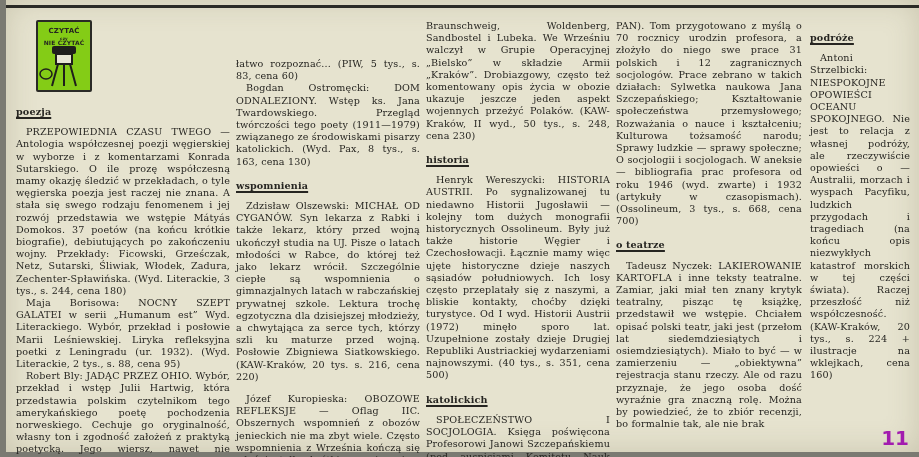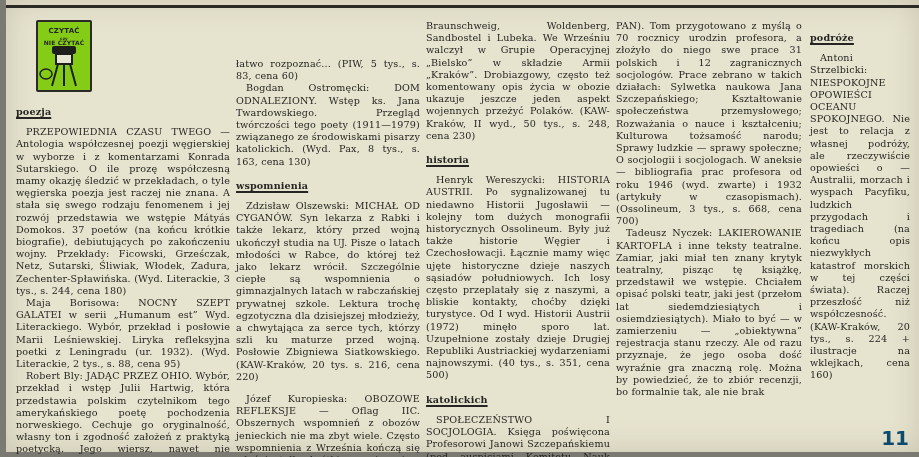--- a/index.html
+++ b/index.html
@@ -31,21 +31,21 @@
   .logo {
     width: 52px; height: 68px; border: 2px solid #2a2a26; border-radius: 2px;
     margin: 2px 0 14px 20px; position: relative; background: #84cc16;
   }
   .logo-t1 { position: absolute; top: 3px; left: 0; right: 0; text-align: center; font-size: 7px; font-weight: bold; font-family: "DejaVu Sans", sans-serif; }
   .logo-t2 { position: absolute; top: 11px; left: 0; right: 0; text-align: center; font-size: 4px; font-weight: bold; font-family: "DejaVu Sans", sans-serif; }
   .logo-t3 { position: absolute; top: 15px; left: 0; right: 0; text-align: center; font-size: 6px; font-weight: bold; font-family: "DejaVu Sans", sans-serif; }
   .logo svg { position: absolute; left: 0; top: 22px; }
   .pagenum {
     position: absolute; right: 10px; bottom: 2px; font-family: "DejaVu Sans", sans-serif;
-    font-weight: bold; font-size: 20px; color: #0c4a6e;
+    font-weight: bold; font-size: 20px; color: #a21caf;
   }
 </style>
 </head>
 <body>
 
 <div class="page">
   <div class="top-rule"></div>
 
   <div class="col" style="left:10px; width:214px;">
     <div class="logo">
@@ -78,20 +78,21 @@
   <div class="col" style="left:420px; width:184px; top:20px;">
     <p style="text-indent:0">Braunschweig, Woldenberg, Sandbostel i Lubeka. We Wrześniu walczył w Grupie Operacyjnej „Bielsko” w składzie Armii „Kraków”. Drobiazgowy, często też komentowany opis życia w obozie ukazuje jeszcze jeden aspekt wojennych przeżyć Polaków. (KAW-Kraków, II wyd., 50 tys., s. 248, cena 230)</p>
     <div class="section">historia</div>
     <p>Henryk Wereszycki: HISTORIA AUSTRII. Po sygnalizowanej tu niedawno Historii Jugosławii — kolejny tom dużych monografii historycznych Ossolineum. Były już także historie Węgier i Czechosłowacji. Łącznie mamy więc ujęte historyczne dzieje naszych sąsiadów południowych. Ich losy często przeplatały się z naszymi, a bliskie kontakty, choćby dzięki turystyce. Od I wyd. Historii Austrii (1972) minęło sporo lat. Uzupełnione zostały dzieje Drugiej Republiki Austriackiej wydarzeniami najnowszymi. (40 tys., s. 351, cena 500)</p>
     <div class="section">katolickich</div>
     <p>SPOŁECZEŃSTWO I SOCJOLOGIA. Księga poświęcona Profesorowi Janowi Szczepańskiemu (pod auspicjami Komitetu Nauk Socjologicznych</p>
   </div>
 
   <div class="col" style="left:610px; width:186px; top:20px;">
     <p style="text-indent:0">PAN). Tom przygotowano z myślą o 70 rocznicy urodzin profesora, a złożyło do niego swe prace 31 polskich i 12 zagranicznych socjologów. Prace zebrano w takich działach: Sylwetka naukowa Jana Szczepańskiego; Kształtowanie społeczeństwa przemysłowego; Rozważania o nauce i kształceniu; Kulturowa tożsamość narodu; Sprawy ludzkie — sprawy społeczne; O socjologii i socjologach. W aneksie — bibliografia prac profesora od roku 1946 (wyd. zwarte) i 1932 (artykuły w czasopismach). (Ossolineum, 3 tys., s. 668, cena 700)</p>
+    <div class="section">o teatrze</div>
     <p>Tadeusz Nyczek: LAKIEROWANIE KARTOFLA i inne teksty teatralne. Zamiar, jaki miał ten znany krytyk teatralny, pisząc tę książkę, przedstawił we wstępie. Chciałem opisać polski teatr, jaki jest (przełom lat siedemdziesiątych i osiemdziesiątych). Miało to być — w zamierzeniu — „obiektywna” rejestracja stanu rzeczy. Ale od razu przyznaje, że jego osoba dość wyraźnie gra znaczną rolę. Można by powiedzieć, że to zbiór recenzji, bo formalnie tak, ale nie brak</p>
   </div>
 
   <div class="col" style="left:804px; width:100px; top:20px;">
     <div class="section">podróże</div>
     <p>Antoni Strzelbicki: NIESPOKOJNE OPOWIEŚCI OCEANU SPOKOJNEGO. Nie jest to relacja z własnej podróży, ale rzeczywiście opowieści o — Australii, morzach i wyspach Pacyfiku, ludzkich przygodach i tragediach (na końcu opis niezwykłych katastrof morskich w tej części świata). Raczej przeszłość niż współczesność. (KAW-Kraków, 20 tys., s. 224 + ilustracje na wklejkach, cena 160)</p>
 
   </div>
 
   <div class="pagenum">11</div>

